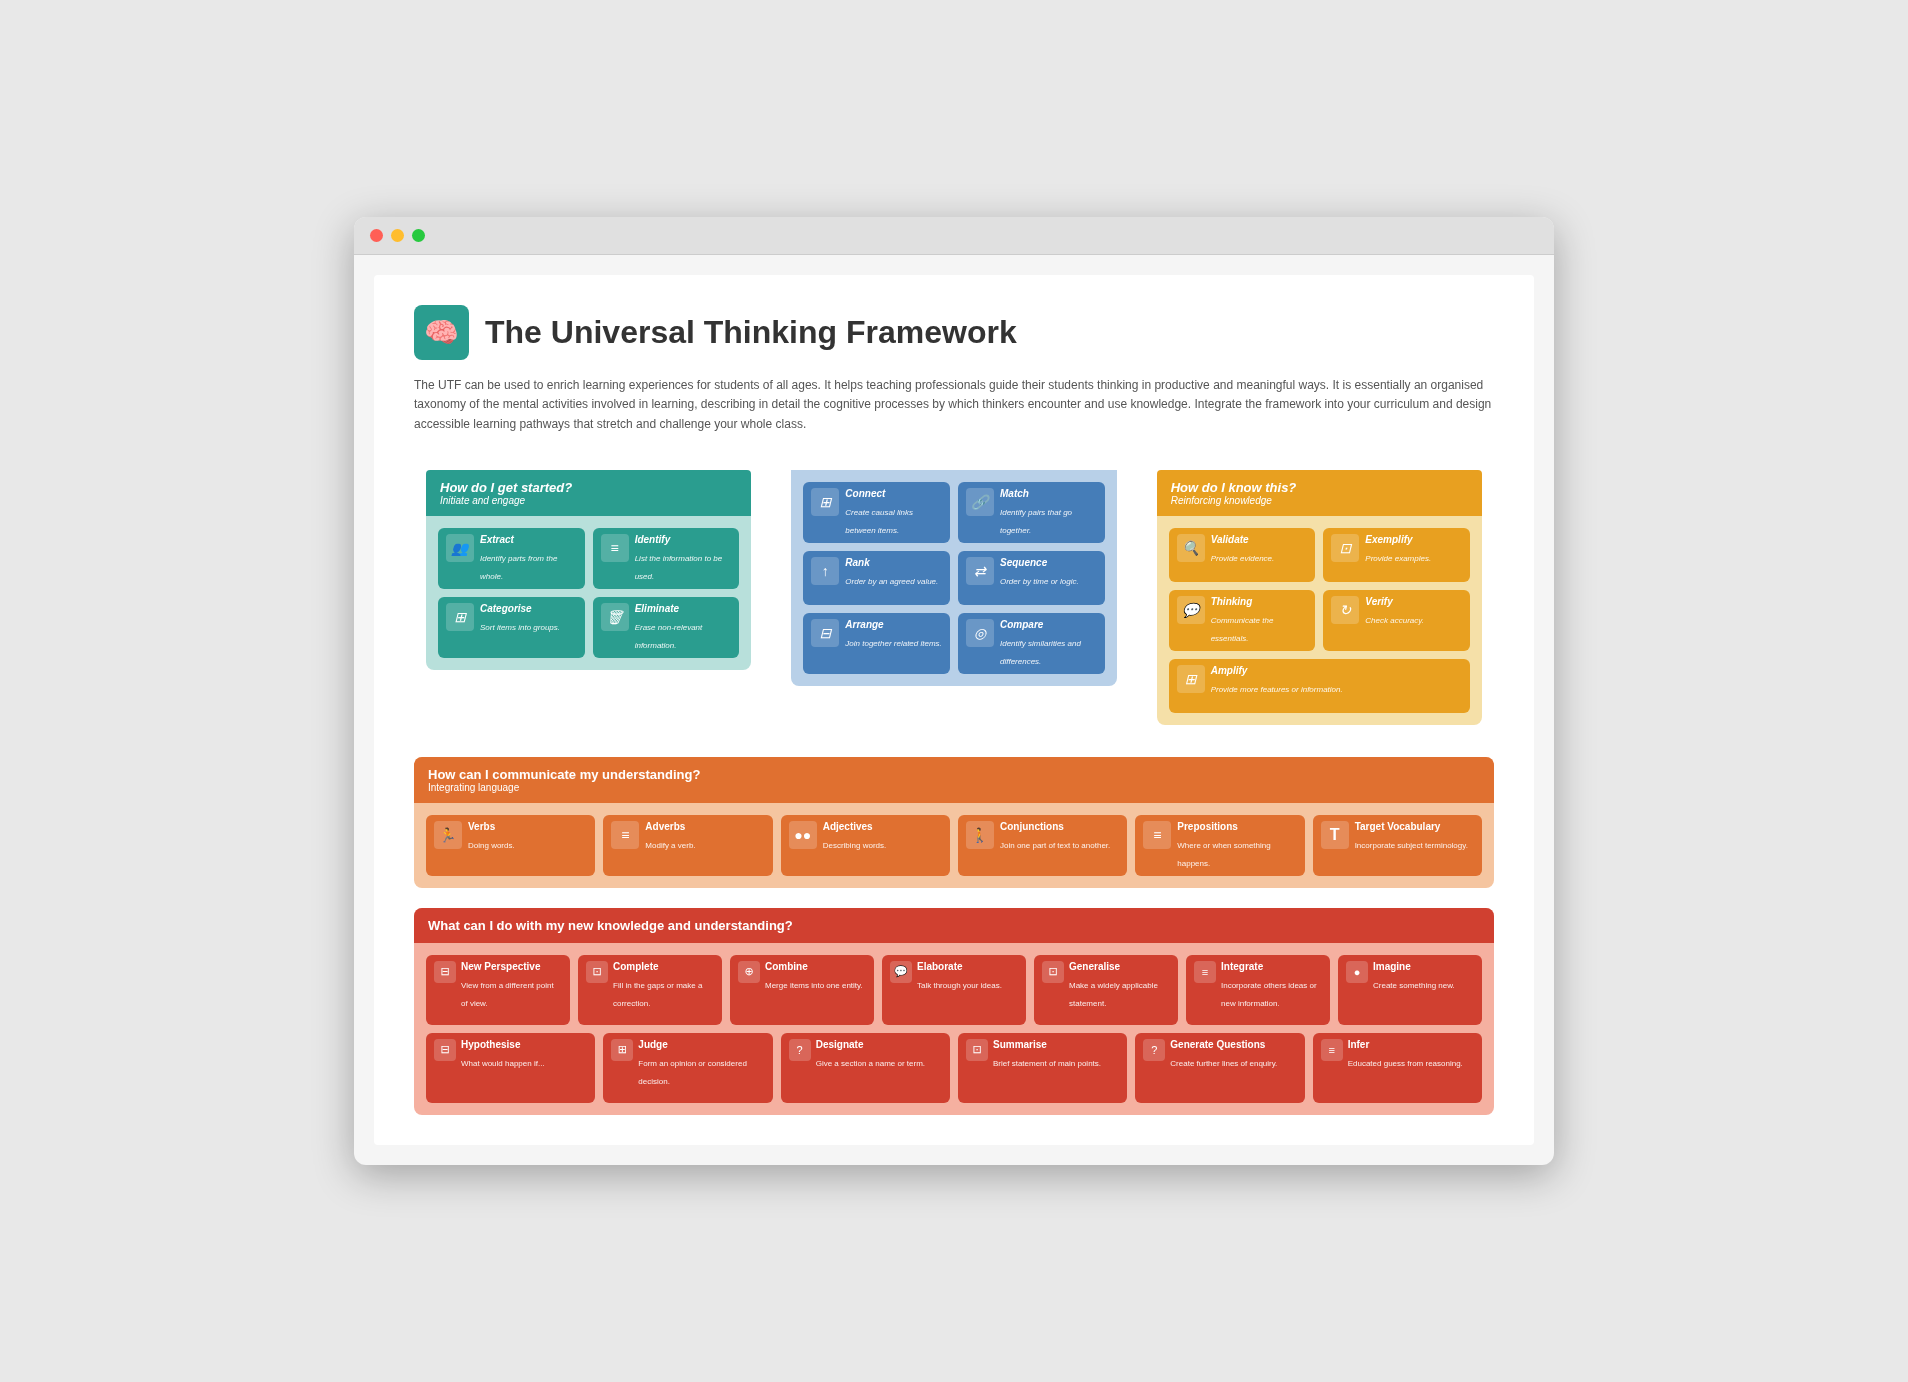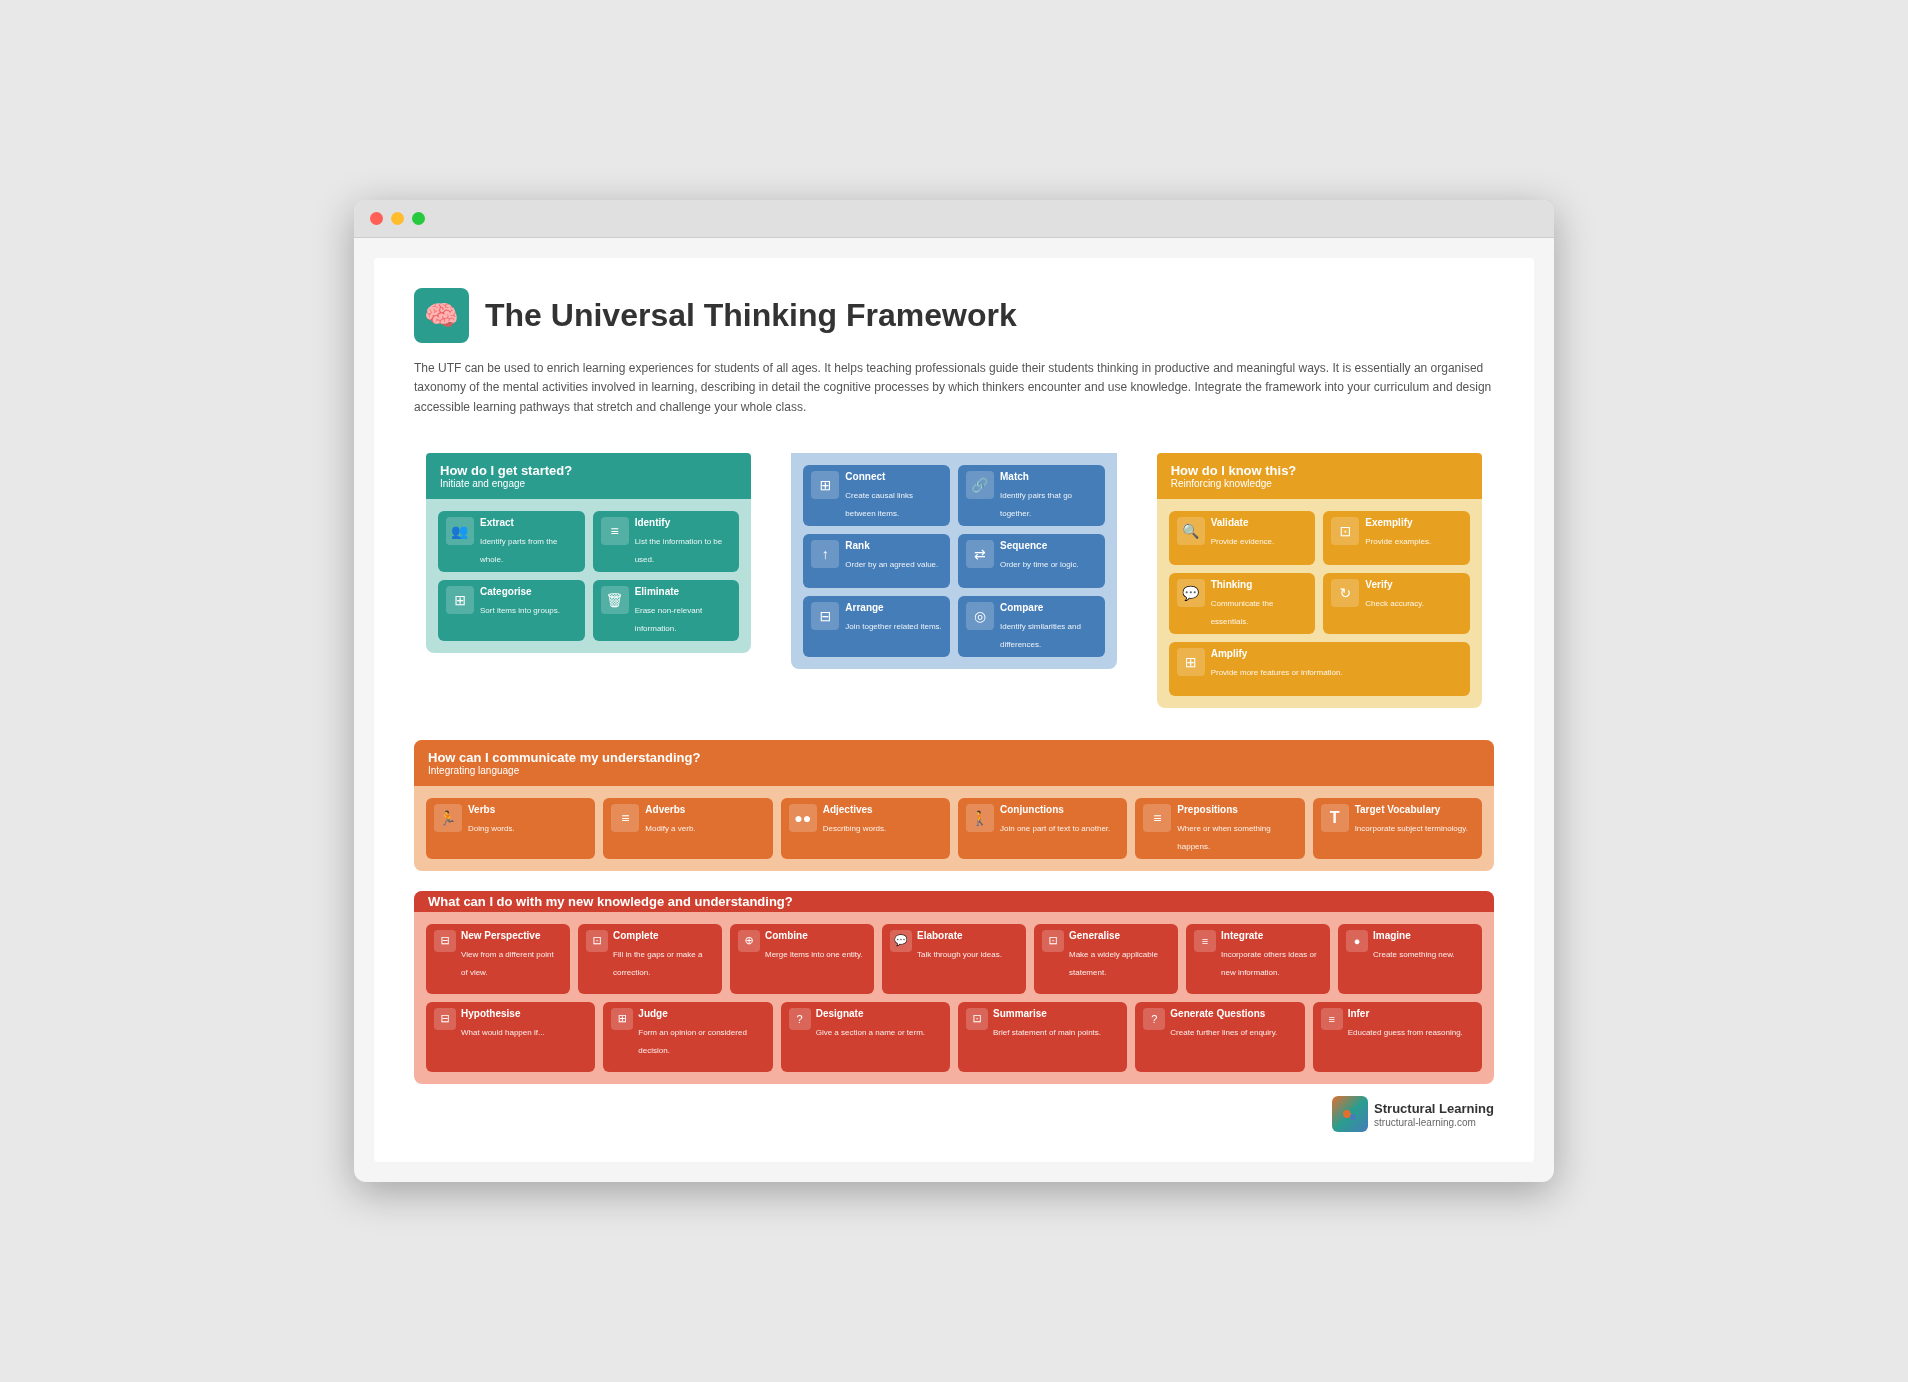--- a/index.html
+++ b/index.html
@@ -73,20 +73,21 @@
       grid-template-columns: 1fr 1fr 1fr;
       gap: 16px;
       margin-bottom: 20px;
     }
 
     
     .section-box {
       border-radius: 8px;
       padding: 12px;
       overflow: hidden;
+      font-style: italic;
     }
     .section-header {
       padding: 10px 14px;
       font-size: 13px;
       font-weight: bold;
       color: white;
       border-radius: 4px 4px 0 0;
     }
     .section-header .sub-label {
       font-size: 10px;
@@ -193,21 +194,21 @@
     .lang-card .card-icon { background: rgba(255,255,255,0.2); color: white; }
 
     
     .knowledge-section {
       background: #f5b0a0;
       border-radius: 8px;
       overflow: hidden;
     }
     .knowledge-header {
       background: #d04030;
-      padding: 3px 14px;
+      padding: 10px 14px;
       color: white;
       font-size: 13px;
       font-weight: bold;
       border-radius: 4px 4px 0 0;
     }
     .knowledge-header .sub-label {
       font-size: 10px; font-weight: normal; display: block;
     }
     .knowledge-body {
       padding: 12px;
@@ -565,29 +566,14 @@
             <div class="card-icon">≡</div>
             <div class="card-content">
               <span class="card-title">Infer</span>
               <span class="card-desc">Educated guess from reasoning.</span>
             </div>
           </div>
         </div>
       </div>
     </div>
 
-    <div class="footer">
-      <div style="display:flex;align-items:center;gap:6px;">
-        <div class="brand-logo">
-          <svg width="22" height="22" viewBox="0 0 22 22">
-            <circle cx="8" cy="11" r="4" fill="#e07030"></circle>
-            <circle cx="14" cy="8" r="3" fill="#2a9d8f"></circle>
-            <circle cx="14" cy="14" r="3" fill="#457db8"></circle>
-          </svg>
-        </div>
-        <div>
-          <span class="brand-text">Structural Learning</span>
-          <span class="brand-url">structural-learning.com</span>
-        </div>
-      </div>
-    </div>
   </div>
 </div>
 
 </body></html>

